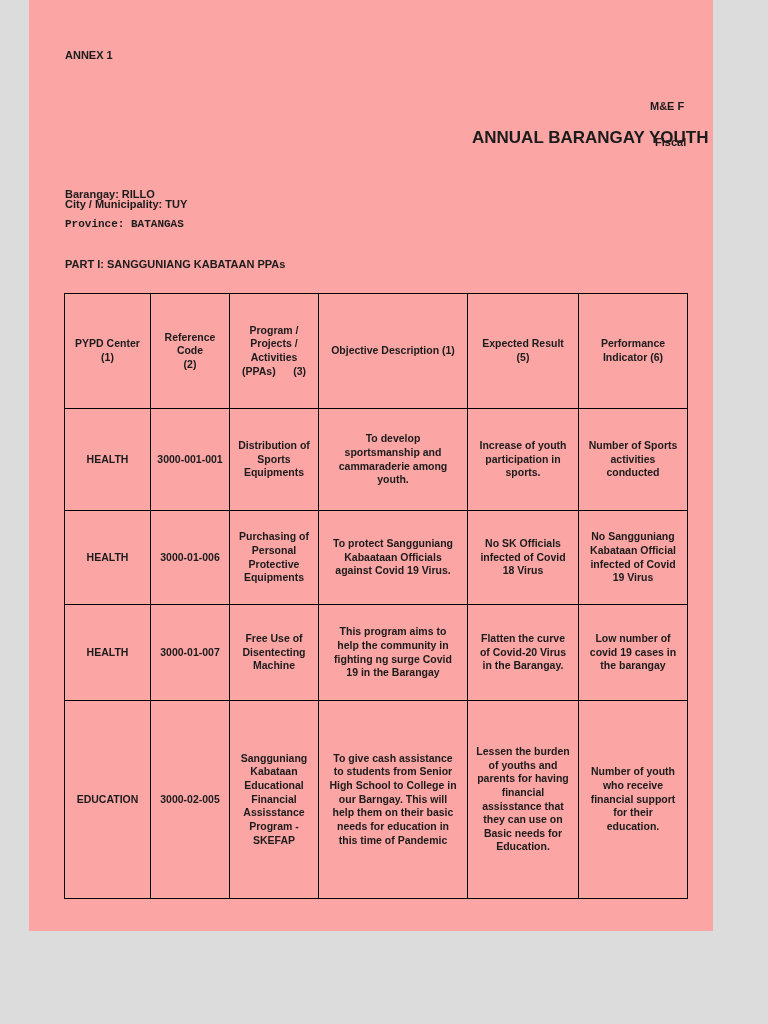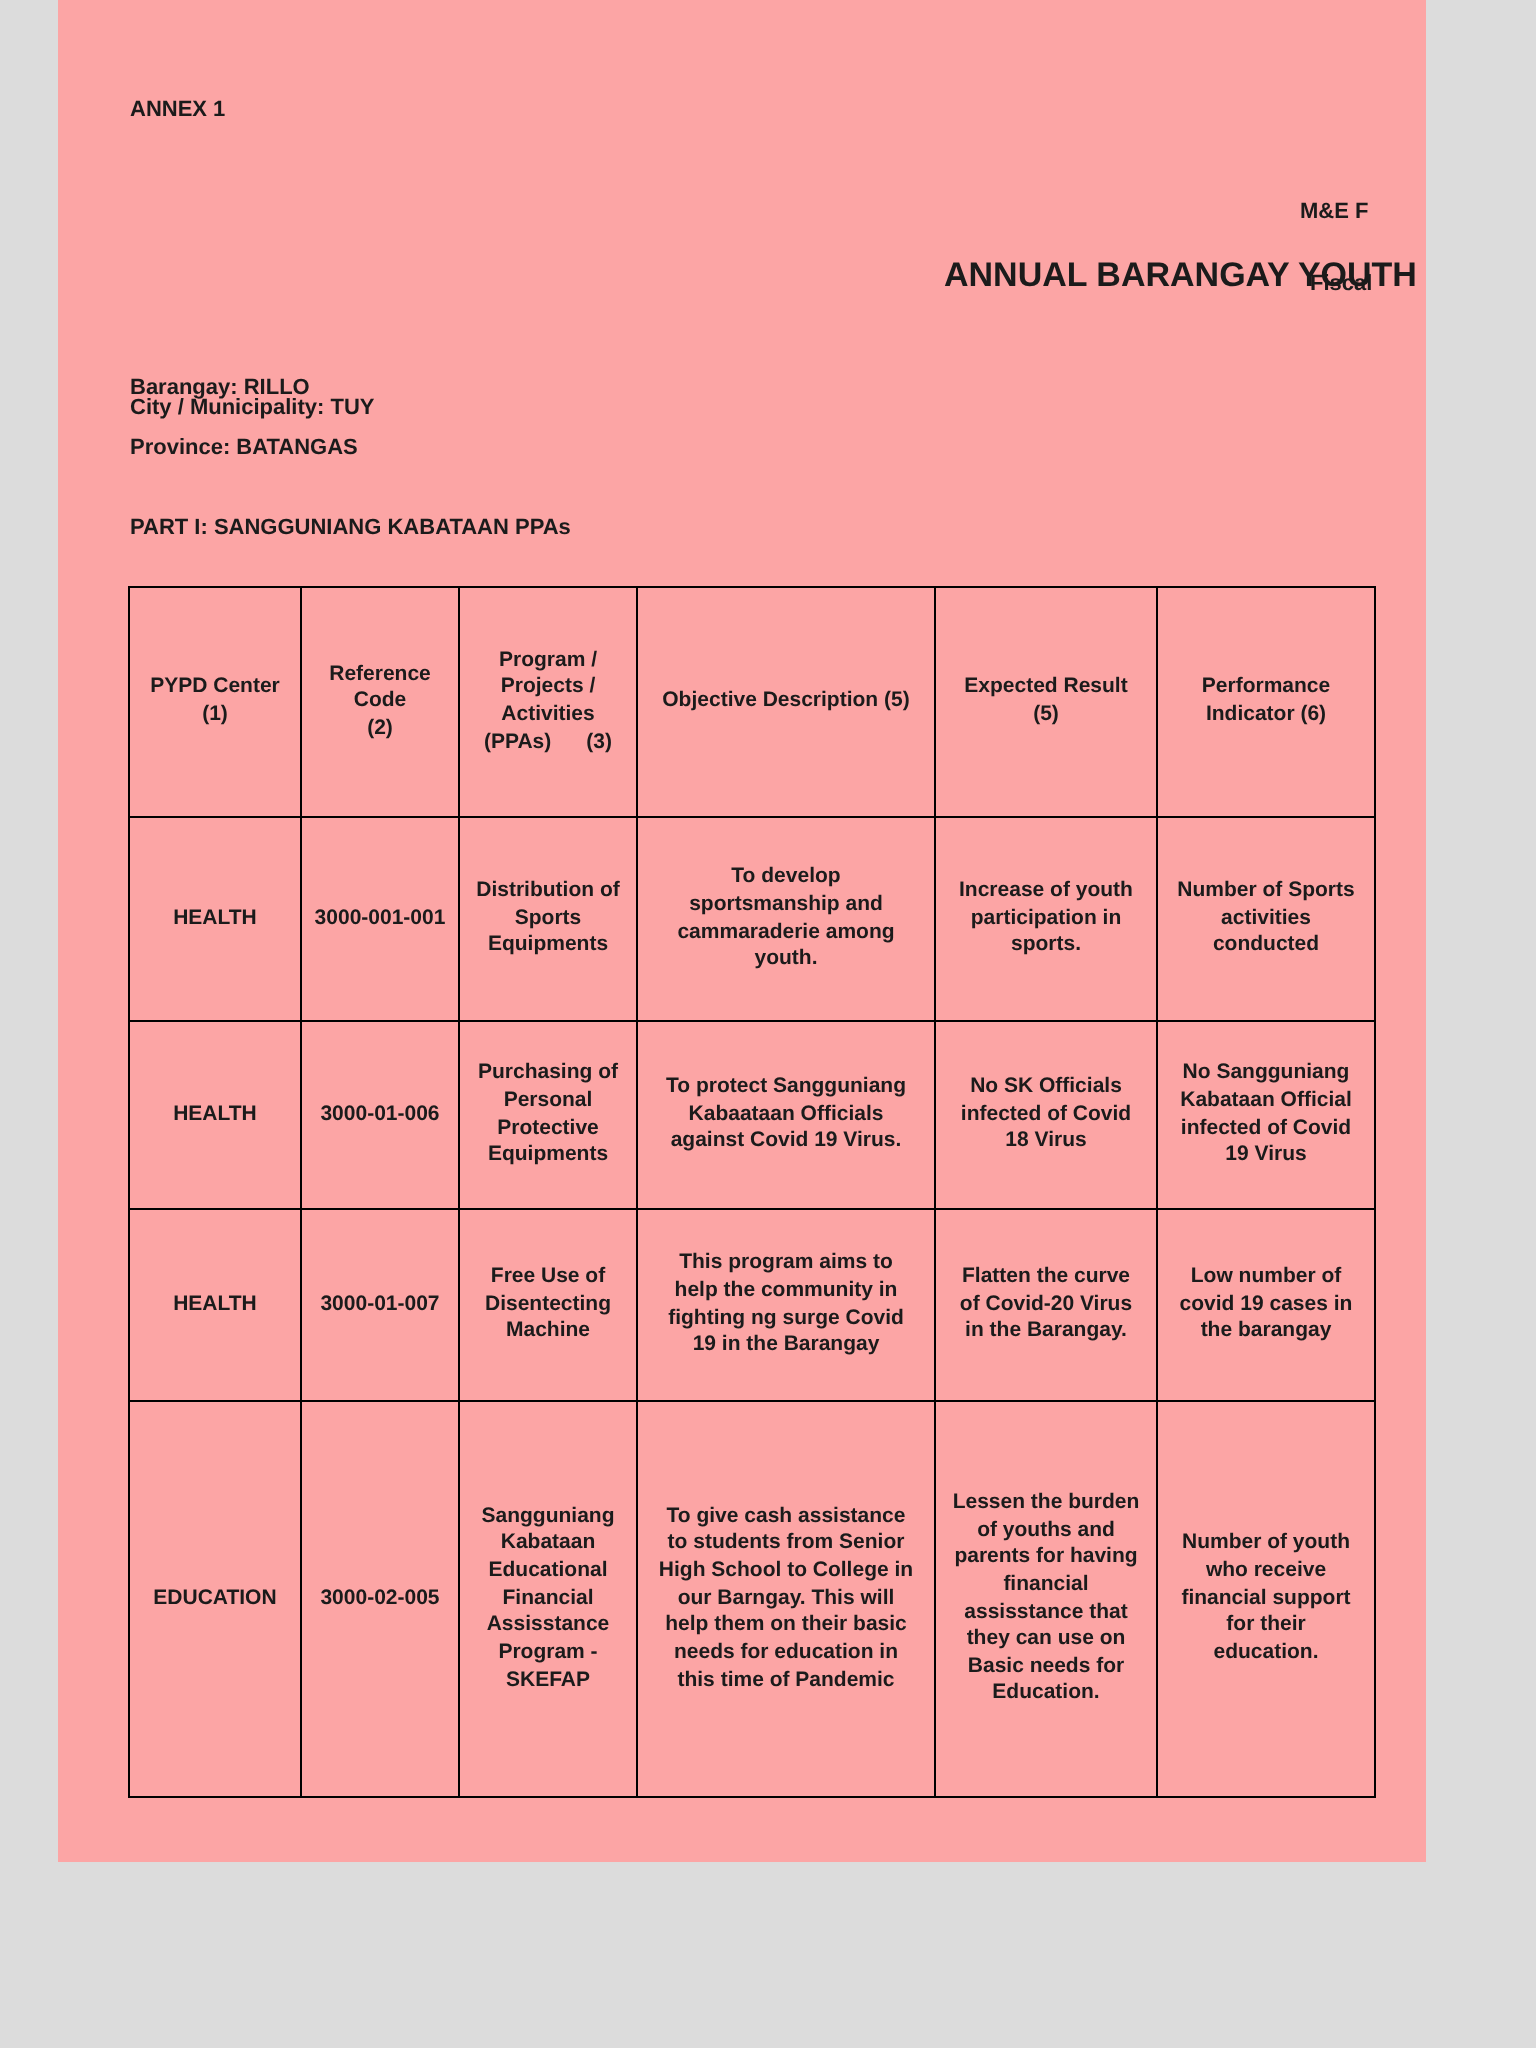--- a/index.html
+++ b/index.html
@@ -14,21 +14,21 @@
     position:absolute;left:29px;top:0;width:684px;height:931px;
     background:#fca5a5;overflow:hidden;
   }
   .abs{position:absolute;font-weight:700;font-size:11px;white-space:nowrap;}
   .annex{left:36px;top:49px;}
   .me-label{left:621px;top:70px;margin-top:30px;}
   .doc-title{left:443px;top:115px;font-size:17px;margin-top:13px;}
   .fiscal{left:626px;top:136px;}
   .barangay{left:36px;top:178px;margin-top:10px;}
   .city{left:36px;top:198px;}
-  .province{left:36px;top:218px;}
+  .province{left:36px;top:218px;font-family:Liberation Mono, monospace;}
   .part-title{left:36px;top:258px;}
 
   table.ppa{
     position:absolute;left:35px;top:293px;
     border-collapse:collapse;table-layout:fixed;
     width:623px;
   }
   table.ppa td,table.ppa th{
     border:1.6px solid #000;
     font-size:10.5px;font-weight:700;line-height:1.3;
@@ -72,21 +72,21 @@
       <tr class="hdr">
         <th>PYPD Center
 (1)</th>
         <th>Reference
 Code
 (2)</th>
         <th>Program /
 Projects /
 Activities
 (PPAs)      (3)</th>
-        <th>Objective Description (5)</th>
+        <th>Objective Description (1)</th>
         <th>Expected Result
 (5)</th>
         <th>Performance
 Indicator (6)</th>
       </tr>
       <tr class="r0">
         <td>HEALTH</td>
         <td>3000-001-001</td>
         <td>Distribution of
 Sports

